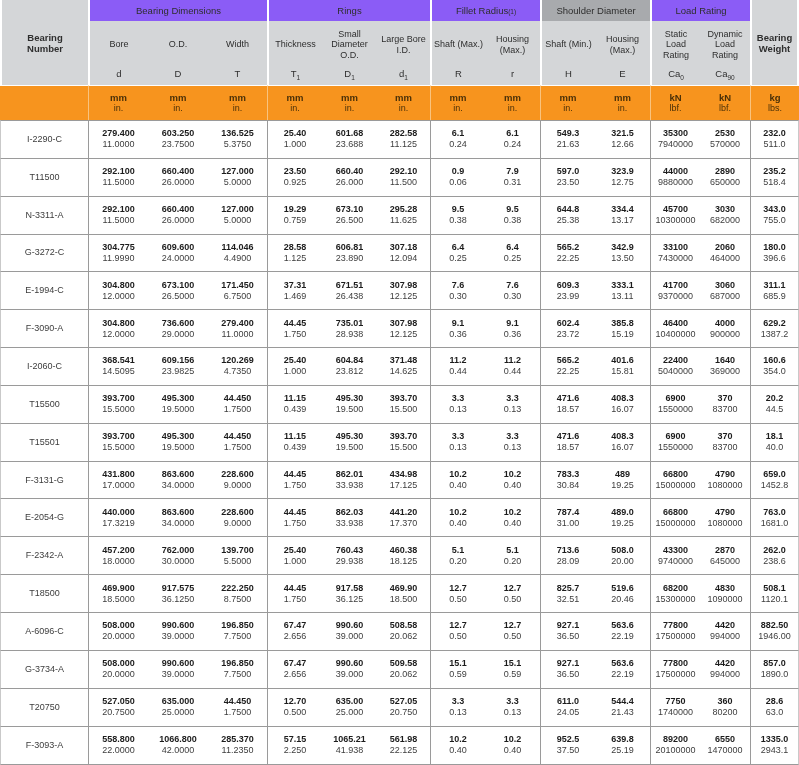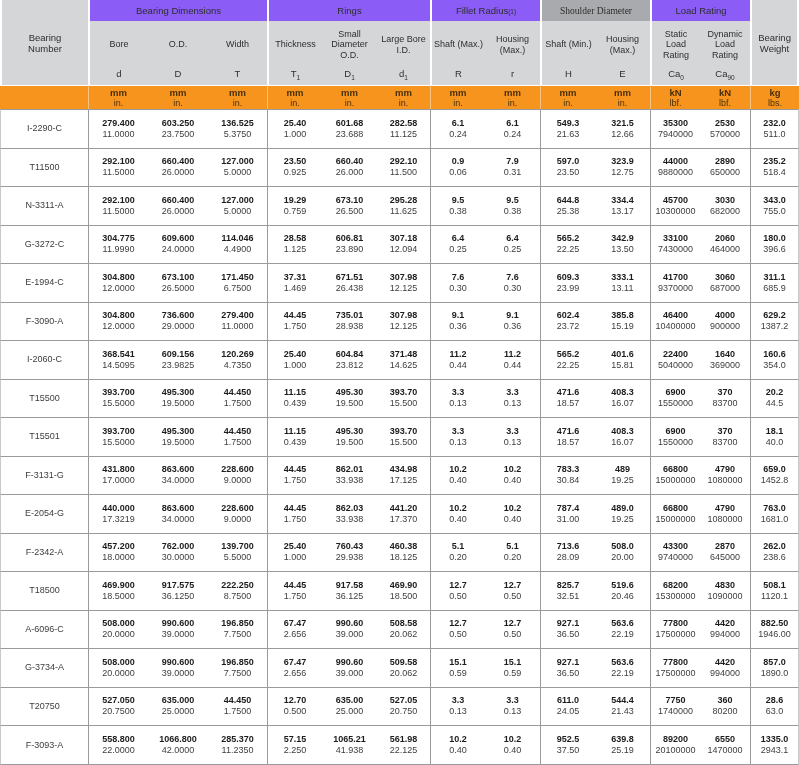--- a/index.html
+++ b/index.html
@@ -3,38 +3,38 @@
 <meta charset="utf-8">
 <style>
   html,body{margin:0;padding:0;background:#fff;}
   .wrap{width:799px;height:765px;overflow:hidden;background:#fff;font-family:"Liberation Sans",sans-serif;}
   table{border-collapse:separate;border-spacing:0;table-layout:fixed;width:799px;height:765px;}
   th,td{margin:0;padding:0;text-align:center;vertical-align:middle;overflow:hidden;}
 
   
   tr.grp{height:21px;}
   th.g{background:#8b5cf6;font-size:9.5px;font-weight:normal;color:#2e2e2e;border-left:2px solid #fff;}
-  th.g.dark{background:#a8aaad;font-family:Liberation Serif, serif;}
+  th.g.dark{background:#a8aaad;}
   .fnote{font-size:6.5px;}
 
-  th.corner{background:#d4d6d8;font-weight:normal;font-size:9.5px;color:#2e2e2e;}
+  th.corner{background:#d4d6d8;font-weight:bold;font-size:9.5px;color:#2e2e2e;}
   th.corner.cl{border-left:2px solid #fff;}
   th.corner.cr{border-left:2px solid #fff;border-right:2px solid #fff;}
   .cornertxt{display:inline-block;max-width:54px;line-height:11px;}
 
   
   tr.lbl{height:64px;}
   th.lab{background:#d4d6d8;font-weight:normal;font-size:9px;color:#2e2e2e;vertical-align:top;}
   th.lab.gs{border-left:2px solid #fff;text-align:center;}
   .clabel{height:43px;display:flex;align-items:center;justify-content:center;line-height:10.5px;padding:2px 2px 0 2px;}
   .csym{height:17px;font-size:9.5px;line-height:15px;}
   .csym sub{font-size:6.5px;}
 
   
-  tr.units{height:24px;}
+  tr.units{height:35px;}
   td.unit{background:#f7941e;color:#4a3008;font-size:9px;line-height:11px;border-top:1px solid #fff;}
   td.unit.gs{border-left:1px solid #f9c37e;}
   .u1{display:block;font-weight:bold;font-size:9.5px;}
   .u2{display:block;}
 
   
   tbody td{border-top:1px solid #9a9a9a;font-size:9px;color:#3d3d3d;line-height:11px;padding:2px 1px;background:#fff;}
   tbody td.gs{border-left:1px solid #9a9a9a;}
   tbody td:first-child{border-left:1px solid #c9c9c9;}
   tbody td:last-child{border-right:1px solid #c9c9c9;}

